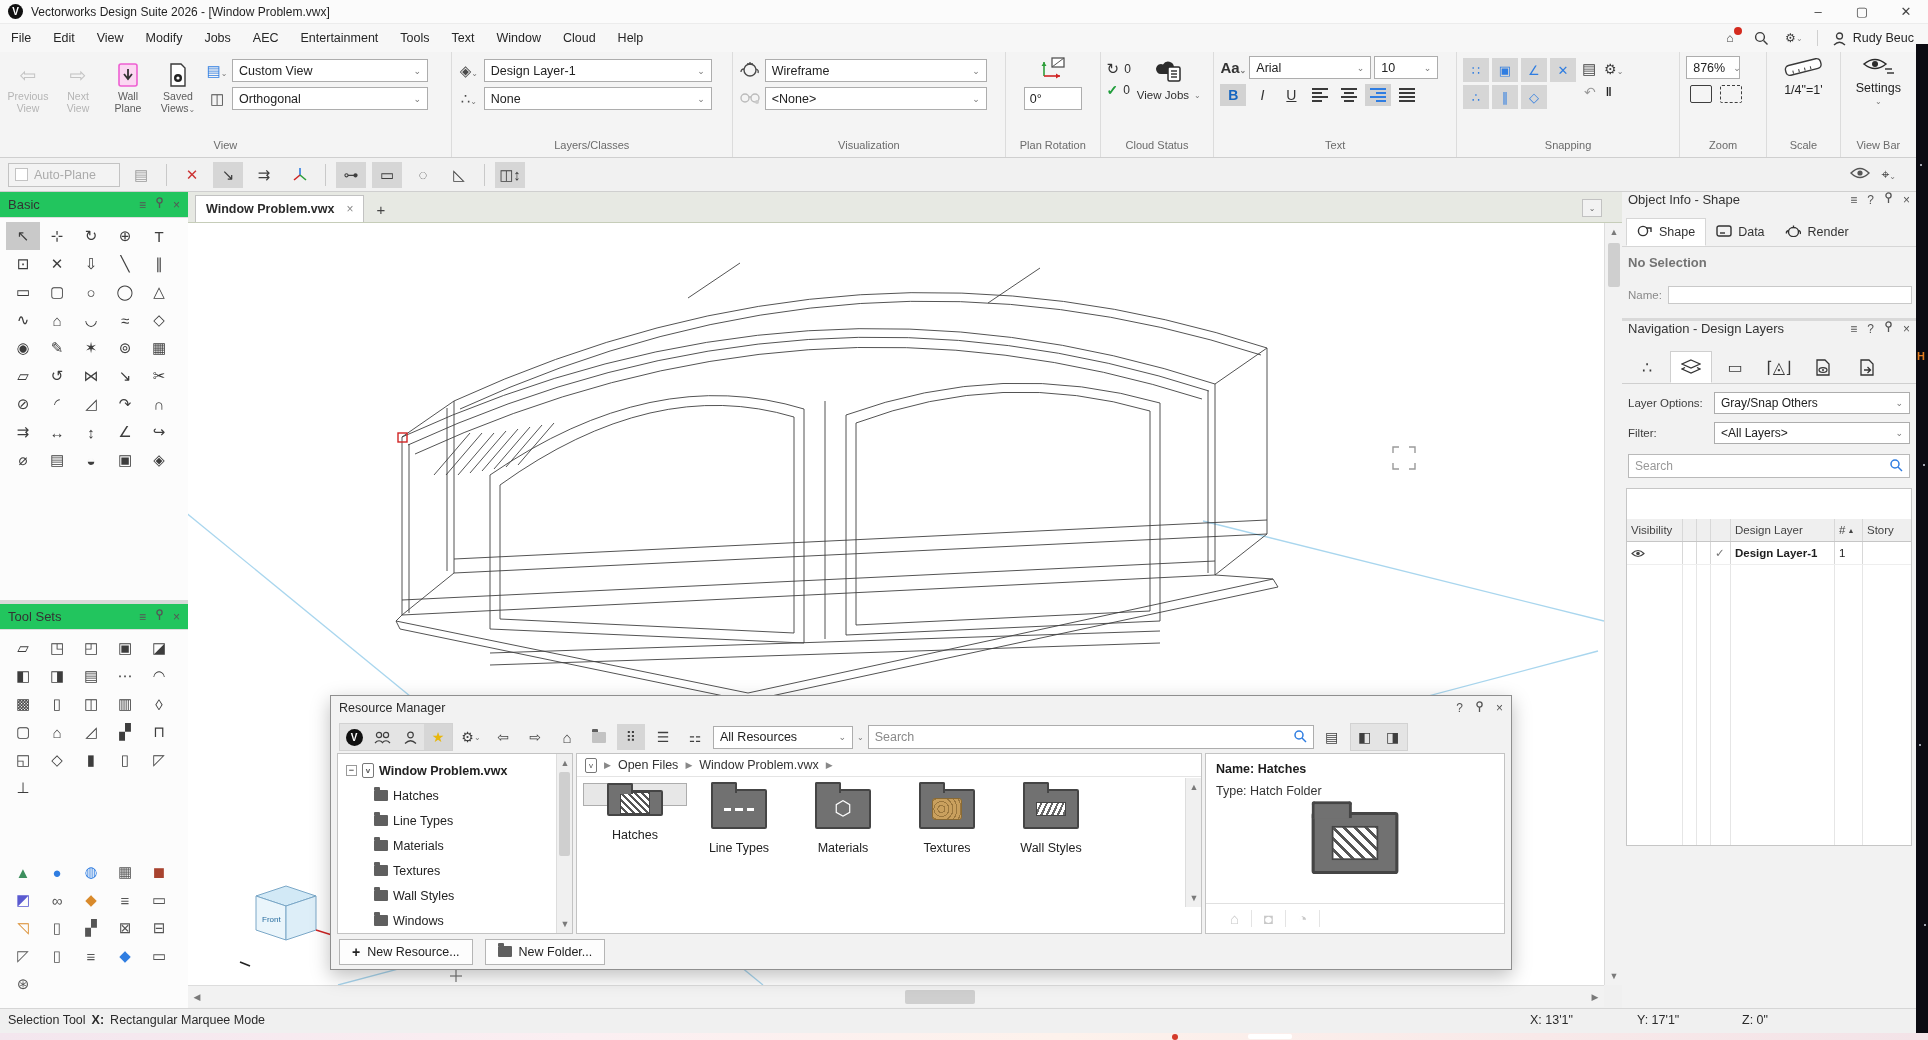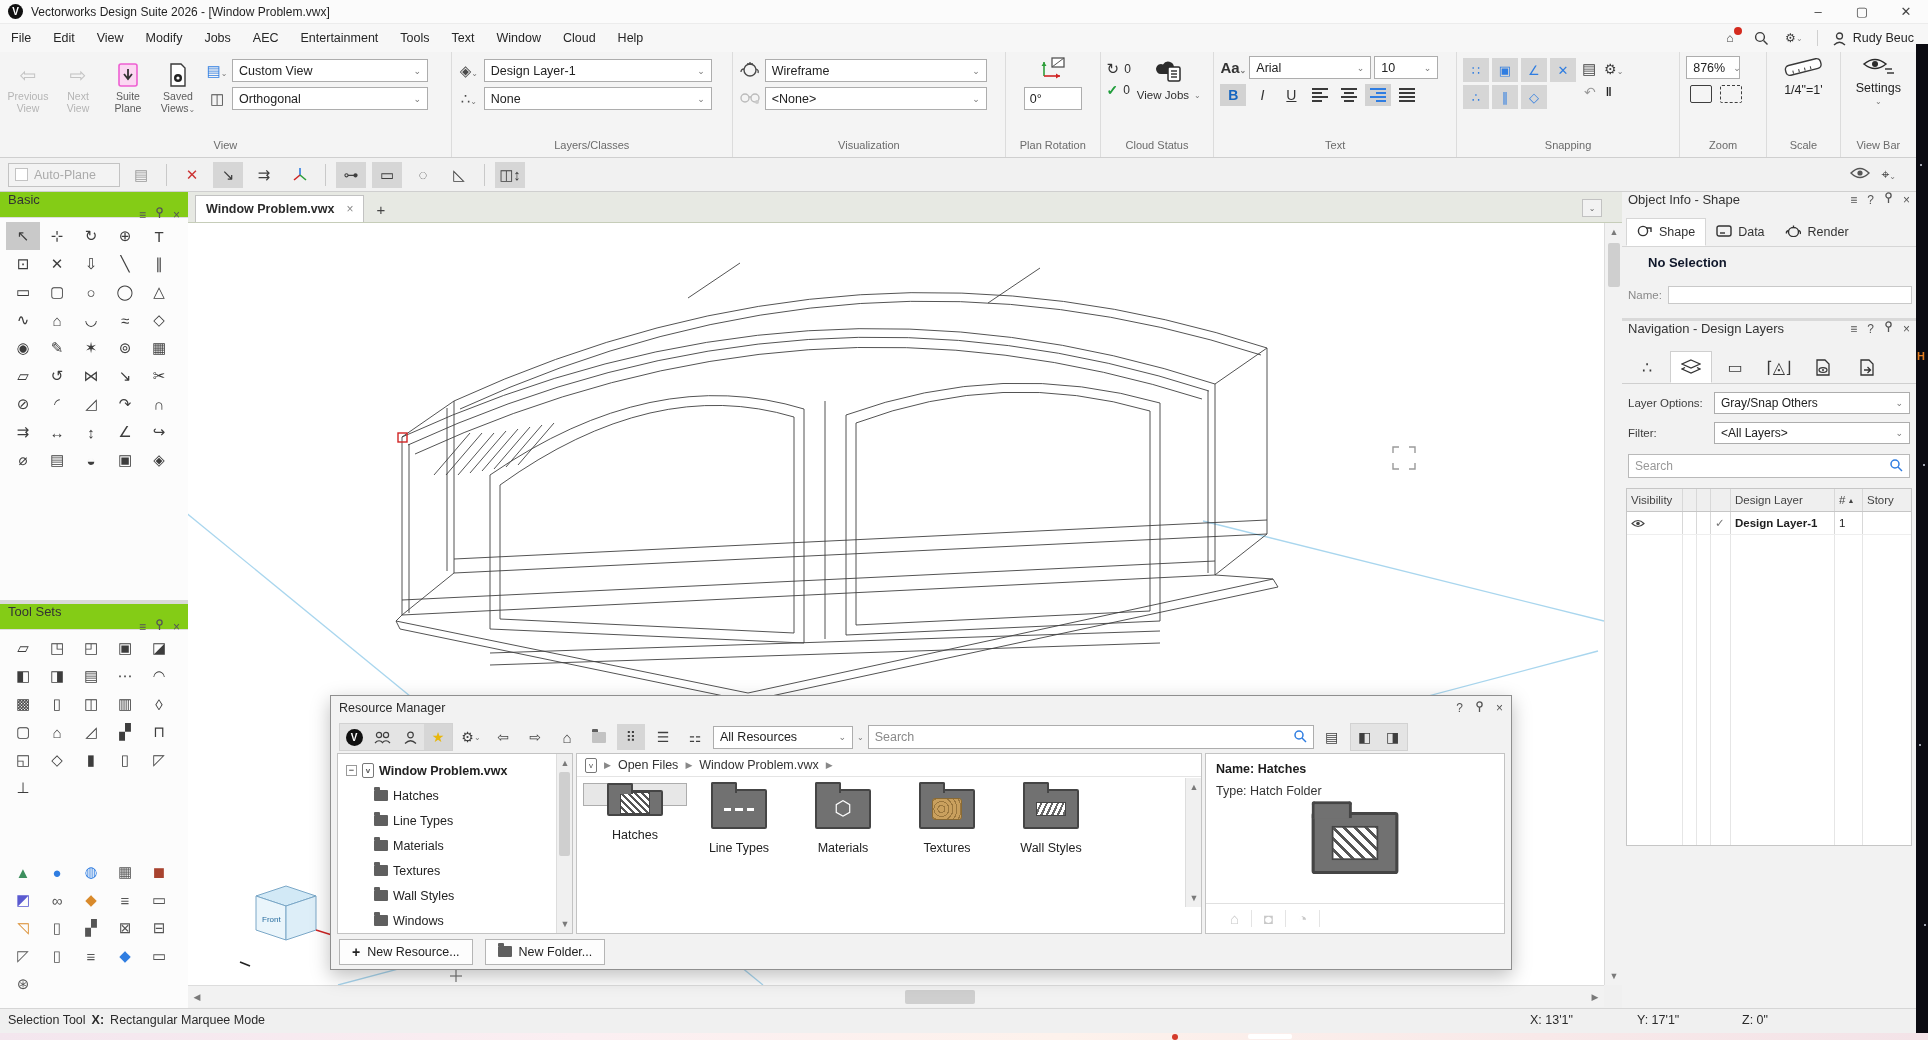--- a/index.html
+++ b/index.html
@@ -69,22 +69,22 @@
   .mode-ic.on { background:#d6d6d6; }
   .mode-sep { width:1px; height:22px; background:#c9c9c9; margin:0 4px; }
   .autoplane { border:1px solid #c3c3c3; background:#f3f3f3; color:#ababab; height:24px; width:112px;
                display:flex; align-items:center; gap:6px; padding:0 6px; font-size:12.5px; }
   .ap-box { width:13px; height:13px; border:1px solid #c3c3c3; background:#fff; }
   .modebar-right { margin-left:auto; display:flex; align-items:center; gap:10px; padding-right:20px; }
 
   
   .leftcol { position:absolute; left:0; top:192px; width:188px; height:816px; background:#f0f0f0;
              border-right:1px solid #cfcfcf; }
-  .pal-head { height:26px; display:flex; padding:0 8px; font-size:13px; color:#333;
-              background:#84cc16; border-bottom:1px solid #dedede;flex-direction:column; }
+  .pal-head { height:26px; display:flex; align-items:center; padding:0 8px; font-size:13px; color:#333;
+              background:#22c55e; border-bottom:1px solid #dedede; }
   .pal-head .ctrls { margin-left:auto; display:flex; gap:9px; color:#555; font-size:12px; align-items:center; }
   .toolgrid { display:grid; grid-template-columns:repeat(5,34px); grid-auto-rows:28px; padding:4px 0 0 6px; }
   .tool { display:flex; align-items:center; justify-content:center; font-size:15px; color:#3d3d3d; }
   .tool.active { background:#c9c9c9; }
   #basic-pal { position:absolute; left:0; top:0; width:188px; height:408px; background:#fcfcfc; }
   #toolsets-pal { position:absolute; left:0; top:408px; width:188px; height:408px; background:#fcfcfc; border-top:4px solid #d9d9d9; }
 
   
   .centercol { position:absolute; left:188px; top:192px; width:1434px; height:816px; }
   .tabbar { height:31px; background:#e7e9e3; border-bottom:1px solid #c6cdb9; display:flex; align-items:flex-end; }
@@ -161,35 +161,35 @@
   .rm-btn { height:26px; background:#fdfdfd; border:1px solid #b5b5b5; display:flex; align-items:center;
             gap:7px; padding:0 12px; font-size:12.5px; color:#222; }
 
   
   .rightdock { position:absolute; left:1622px; top:192px; width:294px; height:816px; background:#f2f2f2; }
   .dock-head { height:26px; display:flex; align-items:flex-start; padding:0 6px; font-size:13px; color:#333; }
   .dock-head .ctrls { margin-left:auto; display:flex; gap:10px; color:#555; font-size:12px; align-items:center; }
   .oi-tabs { display:flex; padding-left:4px; border-bottom:1px solid #d6d6d6; }
   .oi-tab { height:28px; display:flex; align-items:center; gap:6px; padding:0 10px; font-size:12.5px; color:#333; }
   .oi-tab.active { background:#fff; border:1px solid #d6d6d6; border-bottom:1px solid #fff; margin-bottom:-1px; }
-  .noselect { font-weight:bold; font-size:13px; color:#0f172a; padding:8px 6px 6px 6px;margin-left:20px; }
+  .noselect { font-weight:bold; font-size:13px; color:#737373; padding:8px 6px 6px 6px; }
   .oi-body { margin:0 4px; height:288px; background:#fbfbfb; border:1px solid #e3e3e3;
              text-align:center; padding-top:58px; font-size:11.5px; color:#3c3c3c; }
   .oi-name { display:flex; align-items:center; gap:6px; padding:10px 4px 0 6px; font-size:11.5px; color:#8a8a8a; }
   .oi-name input { flex:1; height:18px; border:1px solid #c9c9c9; background:#fff; }
   .nav-icons { display:flex; gap:2px; padding:4px 4px 0 4px; border-bottom:1px solid #cfcfcf; }
   .nav-ic { width:42px; height:32px; display:flex; align-items:center; justify-content:center; font-size:16px; color:#3a3a3a; }
   .nav-ic.active { background:#fff; border:1px solid #cfcfcf; border-bottom:1px solid #fff; margin-bottom:-1px; }
   .nav-row { display:flex; align-items:center; padding:8px 6px 0 6px; gap:4px; font-size:11.5px; color:#3d3d3d; }
   .nav-row .sel { flex:1; height:22px; font-size:12px; }
   .nav-search { margin:10px 6px 0 6px; height:24px; background:#fff; border:1px solid #b9b9b9;
                 display:flex; align-items:center; padding:0 6px; color:#999; font-size:12px; }
   .nav-table { margin:10px 4px 0 4px; border:1px solid #c6c6c6; font-size:11.5px; background:#fff; height:358px;
                display:flex; flex-direction:column; }
-  .nt-head { display:flex; background:#efefef; border-bottom:1px solid #c6c6c6; color:#444; height:23px; align-items:center; }
+  .nt-head { display:flex; background:#efefef; border-bottom:1px solid #c6c6c6; color:#444; height:23px; align-items:center;margin-top:30px; }
   .nt-row { display:flex; height:23px; align-items:center; border-bottom:1px solid #eee; color:#1e1e1e; }
   .nt-c { border-right:1px solid #d8d8d8; height:100%; display:flex; align-items:center; padding:0 4px; }
   .nt-body-cols { flex:1; display:flex; }
   .nt-body-cols div { border-right:1px solid #e6e6e6; height:100%; }
 
   .darkstrip { position:absolute; left:1916px; top:44px; width:12px; height:996px; background:#0b0b12;
                overflow:hidden; color:#e07b1f; }
   .darkstrip .h { position:absolute; top:306px; left:1px; font-size:11px; font-weight:bold; }
   .star { position:absolute; width:2px; height:2px; background:#cfd4e2; border-radius:50%; }
 
@@ -267,21 +267,21 @@
             <span class="ic">⇨</span>
             <span>Next View</span>
           </div>
         <div class="bigbtn">
           <span class="ic">
               <svg width="20" height="24" viewBox="0 0 20 24">
                 <rect x="1" y="1" width="18" height="22" rx="2" fill="#fbd7f2" stroke="#ee5fd2" stroke-width="1.6"></rect>
                 <path d="M10,6 v9 M6,11 l4,5 4,-5" stroke="#333" stroke-width="1.8" fill="none"></path>
               </svg>
             </span>
-          <span>Suite Plane</span>
+          <span>Wall Plane</span>
           </div>
         <div class="bigbtn">
           <span class="ic">
               <svg width="18" height="24" viewBox="0 0 18 24">
                 <path d="M2,1 h10 l4,4 v18 h-14 z" fill="#fff" stroke="#3a3a3a" stroke-width="1.4"></path>
                 <circle cx="9" cy="15" r="4" fill="#222"></circle>
                 <circle cx="9" cy="15" r="1.6" fill="#fff"></circle>
               </svg>
             </span>
           <span><span>Saved Views</span><span class="mini-car">⌄</span></span>

